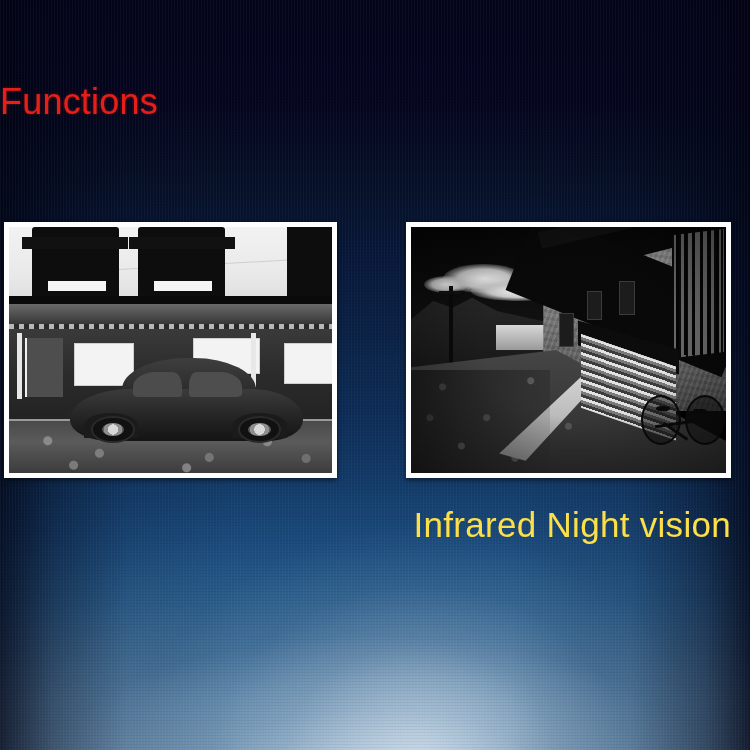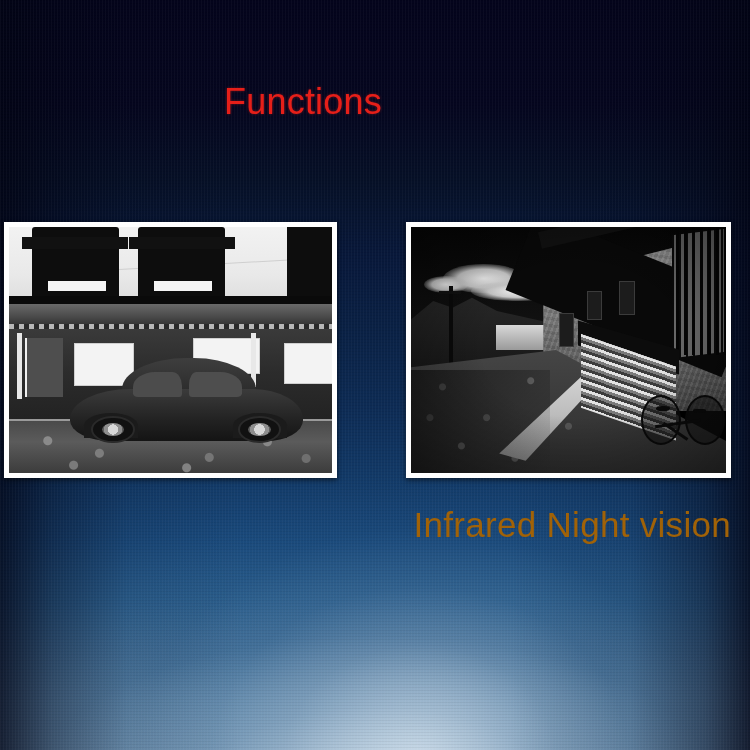--- a/index.html
+++ b/index.html
@@ -78,21 +78,20 @@
       repeating-linear-gradient(to bottom, rgba(0,0,0,0.06) 0 1px, rgba(0,0,0,0) 1px 3px);
     opacity: 0.85;
   }
 
   
   .title {
     position: absolute;
     left: 0;
     top: 81px;
     width: 606px;
-    text-align: center;
     font-size: 36px;
     letter-spacing: 0.2px;
     color: #e61f19;
     font-family: "Liberation Sans", sans-serif;
     text-shadow: 0 0 3px rgba(230,31,25,0.45);
   }
 
   
   .photo {
     position: absolute;
@@ -375,21 +374,21 @@
     position: absolute; inset: 0;
     background: radial-gradient(ellipse at 52% 48%, rgba(0,0,0,0) 40%, rgba(0,0,0,0.45) 100%);
   }
 
   
   .headline {
     position: absolute;
     right: 19px;
     top: 505px;
     font-size: 35px;
-    color: #a16207;
+    color: #fde047;
     letter-spacing: 0.3px;
     font-family: "Liberation Sans", sans-serif;
     white-space: nowrap;
   }
   .body-copy {
     position: absolute;
     left: 64px;
     right: 19px;
     top: 549px;
     font-size: 19.2px;

